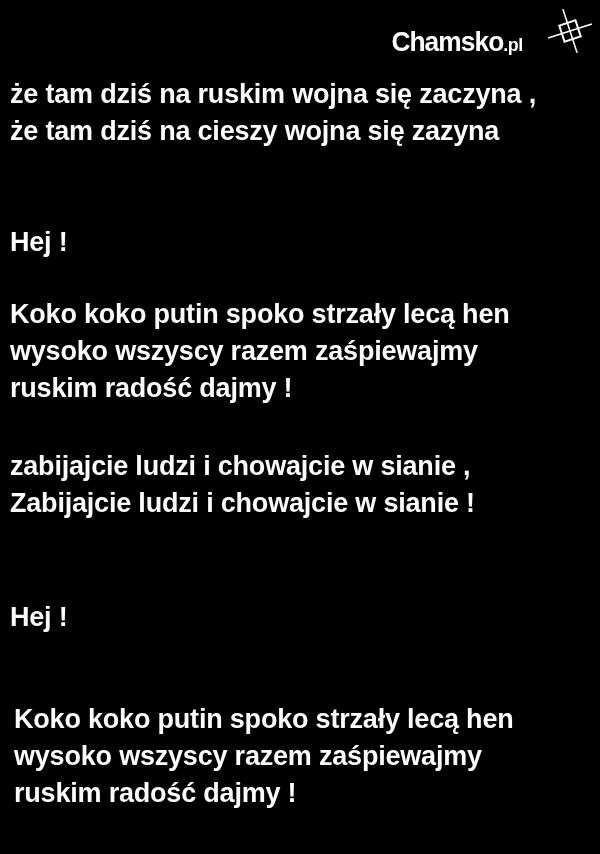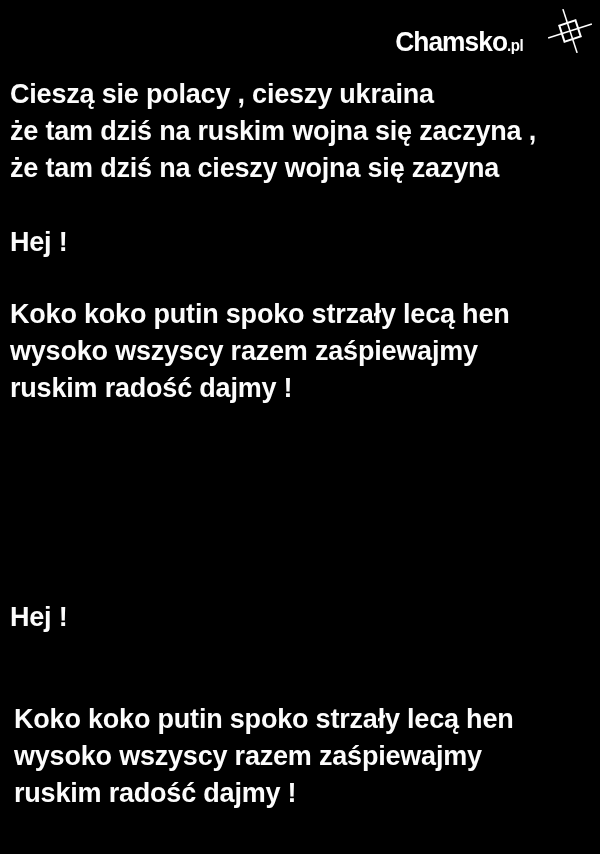--- a/index.html
+++ b/index.html
@@ -32,21 +32,21 @@
   }
   .logo-brand {
     color: #ffffff;
     font-size: 28px;
     font-weight: bold;
     letter-spacing: -1px;
     line-height: 1;
   }
   .logo-tld {
     color: #ffffff;
-    font-size: 16px;
+    font-size: 19px;
     font-weight: bold;
     letter-spacing: -0.5px;
     line-height: 1;
     margin-top: 27px;
   }
   .logo-icon {
     margin-left: 4px;
     width: 48px;
     height: 50px;
     display: block;
@@ -81,36 +81,37 @@
     <svg class="logo-icon" viewBox="0 0 48 50" aria-hidden="true">
       <g transform="translate(24,25) rotate(72)" stroke="#ffffff" fill="none">
         <line x1="0" y1="-23" x2="0" y2="23" stroke-width="1.6"></line>
         <line x1="-23" y1="0" x2="23" y2="0" stroke-width="1.6"></line>
         <rect x="-8.5" y="-8.5" width="17" height="17" stroke-width="2"></rect>
       </g>
     </svg>
   </div>
 
   <div class="stanza" style="top:76px">
-    <div class="line">Cieszą sie polacy , cieszy ukraina</div>
     <div class="line">że tam dziś na ruskim wojna się zaczyna ,</div>
     <div class="line">że tam dziś na cieszy wojna się zazyna</div>
   </div>
 
   <div class="stanza" style="top:224px">
     <div class="line">Hej !</div>
   </div>
 
   <div class="stanza" style="top:296px">
     <div class="line">Koko koko putin spoko strzały lecą hen</div>
     <div class="line">wysoko wszyscy razem zaśpiewajmy</div>
     <div class="line">ruskim radość dajmy !</div>
   </div>
 
   <div class="stanza" style="top:448px">
+    <div class="line">zabijajcie ludzi i chowajcie w sianie ,</div>
+    <div class="line">Zabijajcie ludzi i chowajcie w sianie !</div>
   </div>
 
   <div class="stanza" style="top:599px">
     <div class="line">Hej !</div>
   </div>
 
   <div class="stanza indented" style="top:701px">
     <div class="line">Koko koko putin spoko strzały lecą hen</div>
     <div class="line">wysoko wszyscy razem zaśpiewajmy</div>
     <div class="line">ruskim radość dajmy !</div>

